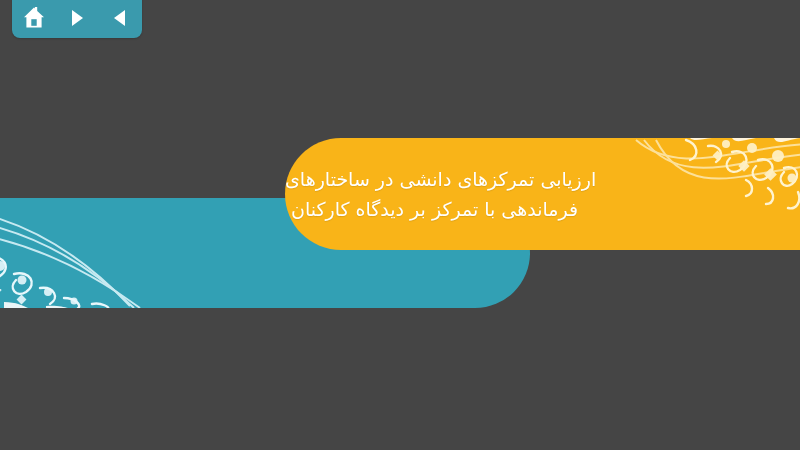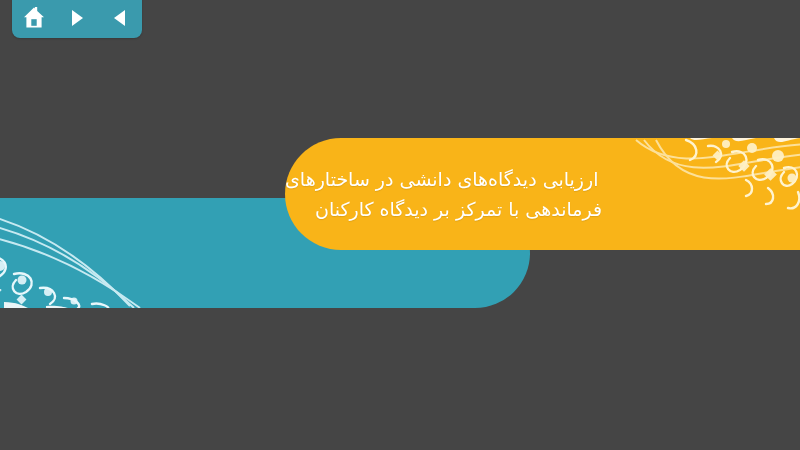--- a/index.html
+++ b/index.html
@@ -112,21 +112,20 @@
   .title-line {
     color: #ffffff;
     font-size: 19px;
     line-height: 30px;
     font-weight: normal;
     white-space: nowrap;
     text-shadow: 0 1px 1px rgba(0,0,0,0.10);
   }
   .title-line.line2 {
     padding-left: 6px;
-    margin-left: 24px;
   }
 </style>
 </head>
 <body>
 
 <div id="stage">
 
   <div id="navbar">
 
     <button class="nav-btn" title="previous">
@@ -220,17 +219,17 @@
       </g>
       <g fill="#ffffff" opacity="0.85">
         <path d="M 230 0 C 216 2, 208 8, 204 0 Z"></path>
         <path d="M 186 0 C 174 2, 166 6, 162 0 Z"></path>
         <path d="M 142 0 C 132 1, 124 4, 120 0 Z"></path>
       </g>
     </svg>
   </div>
 
   <div id="title-block">
-    <div class="title-line line1">ارزیابی دیدگاه‌های دانشی در ساختارهای</div>
+    <div class="title-line line1">ارزیابی تمرکز‌های دانشی در ساختارهای</div>
     <div class="title-line line2">فرماندهی با تمرکز بر دیدگاه کارکنان</div>
   </div>
 
 </div>
 
 </body></html>

